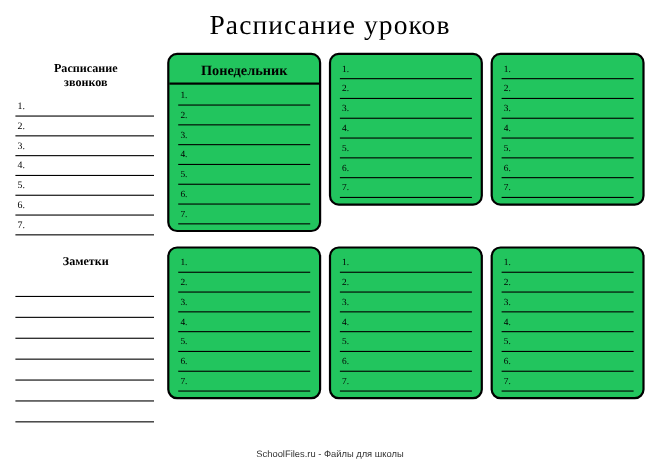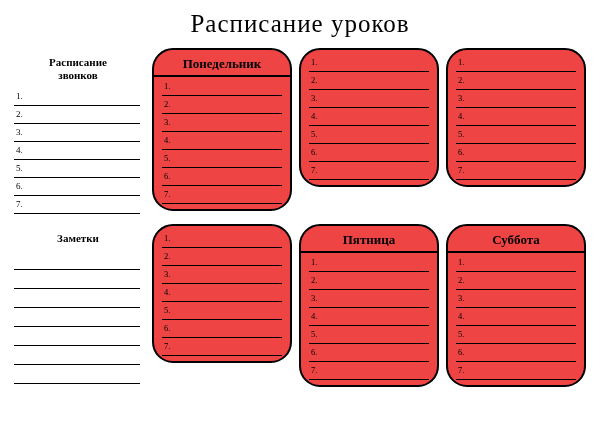--- a/index.html
+++ b/index.html
@@ -76,25 +76,25 @@
   .notes-lines .nline {
     border-bottom: 1.2px solid #000;
     height: 19px;
     box-sizing: border-box;
   }
 
   .card {
     flex: 0 0 140px;
     width: 140px;
     border: 2px solid #000;
-    border-radius: 21px;
+    border-radius: 9px;
     box-sizing: border-box;
     margin-right: 7px;
     padding: 4px 0 5px 0;
-    background: #ef4444;
+    background: #22c55e;
   }
   .card:last-child { margin-right: 0; }
   .card-title {
     text-align: center;
     font-size: 13px;
     font-weight: bold;
     font-family: "Liberation Serif", serif;
     padding: 2px 0 3px 0;
     border-bottom: 2px solid #000;
     margin: 0 0 1px 0;
@@ -210,41 +210,40 @@
         <li>2.</li>
         <li>3.</li>
         <li>4.</li>
         <li>5.</li>
         <li>6.</li>
         <li>7.</li>
       </ul>
     </div>
 
     <div class="card">
-      <div class="card-title">Пятница</div>
-      <ul class="card-list">
-        <li>1.</li>
-        <li>2.</li>
-        <li>3.</li>
-        <li>4.</li>
-        <li>5.</li>
-        <li>6.</li>
-        <li>7.</li>
-      </ul>
-    </div>
-
-    <div class="card">
-      <div class="card-title">Суббота</div>
+      <ul class="card-list">
+        <li>1.</li>
+        <li>2.</li>
+        <li>3.</li>
+        <li>4.</li>
+        <li>5.</li>
+        <li>6.</li>
+        <li>7.</li>
+      </ul>
+    </div>
+
+    <div class="card">
       <ul class="card-list">
         <li>1.</li>
         <li>2.</li>
         <li>3.</li>
         <li>4.</li>
         <li>5.</li>
         <li>6.</li>
         <li>7.</li>
       </ul>
     </div>
 
   </div>
 
+  <div class="footer">SchoolFiles.ru - Файлы для школы</div>
 
 </div>
 
 </body></html>

